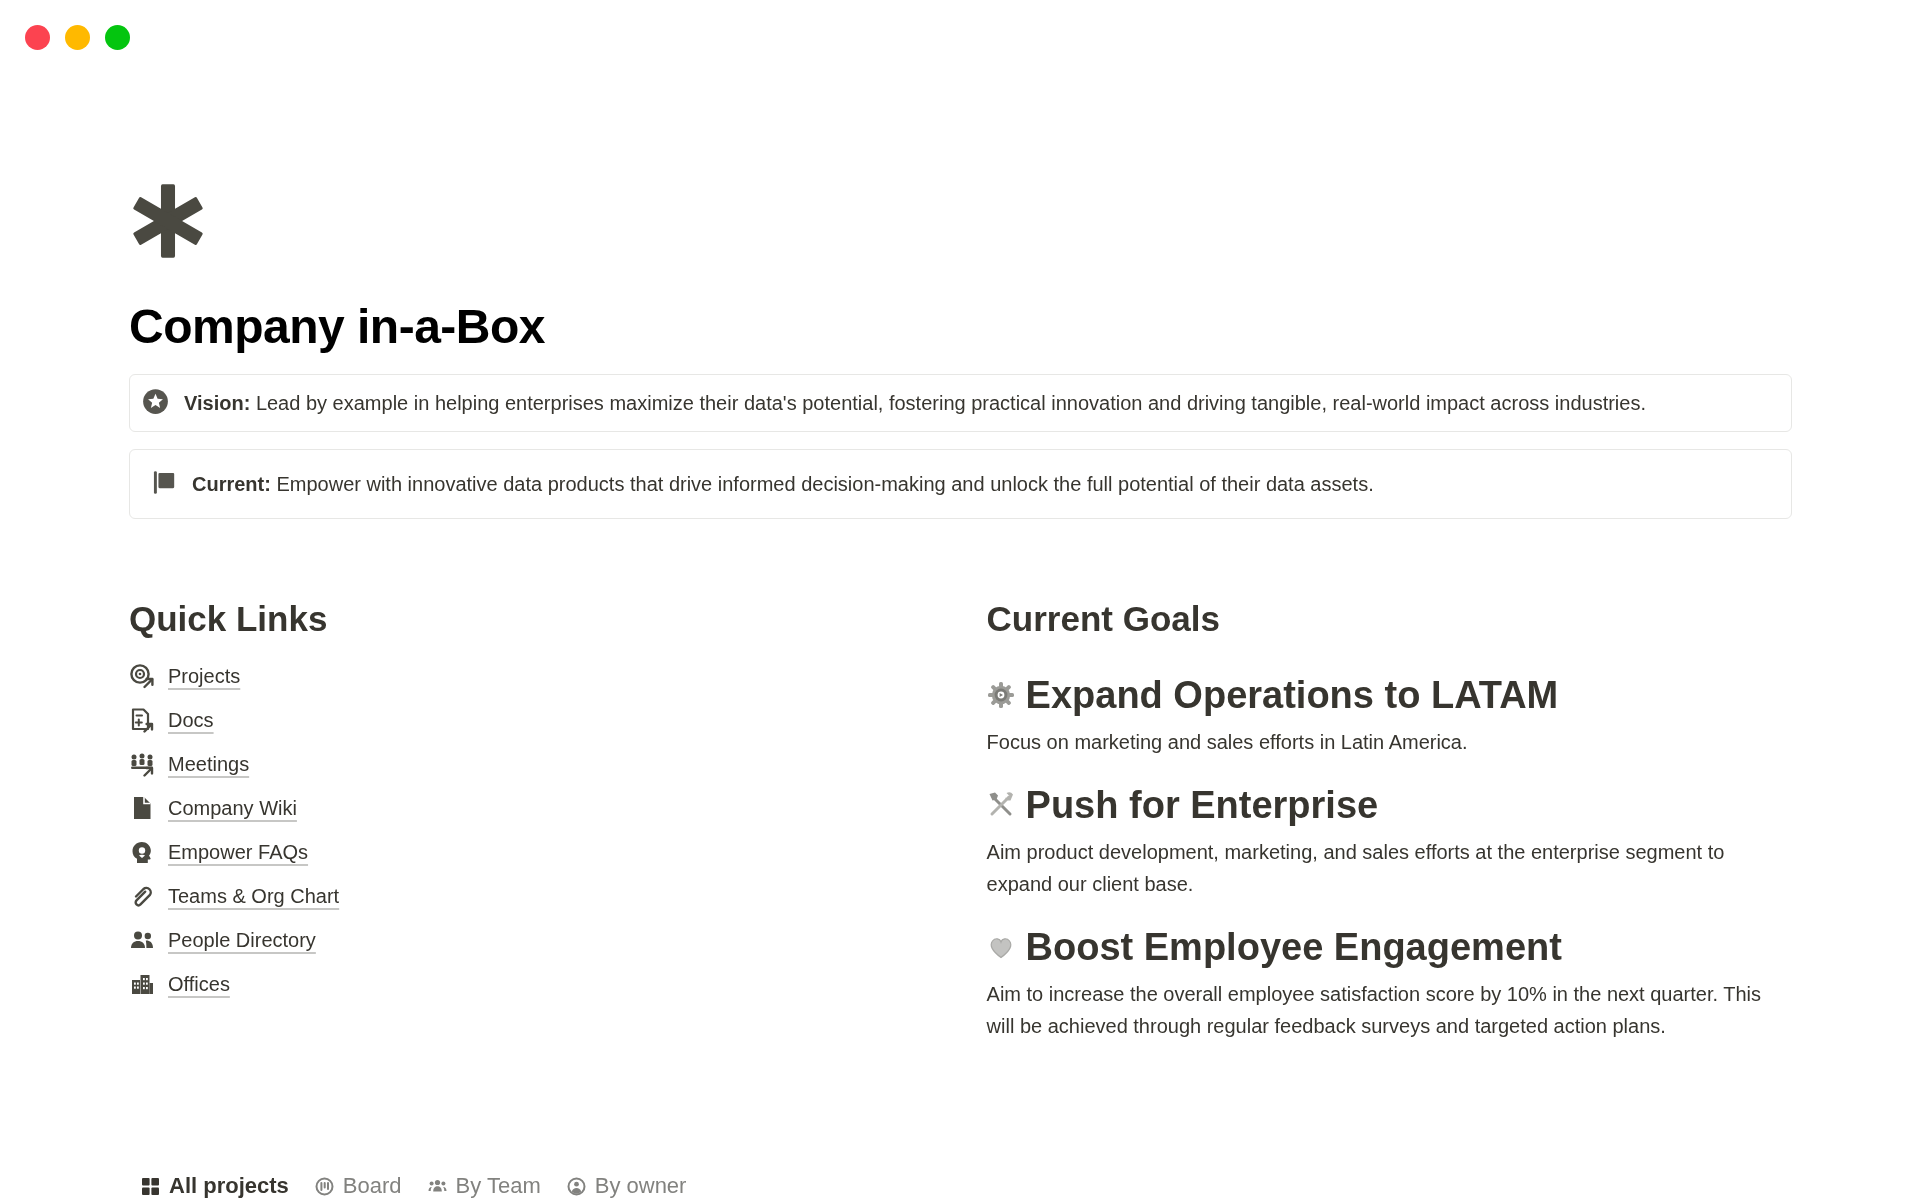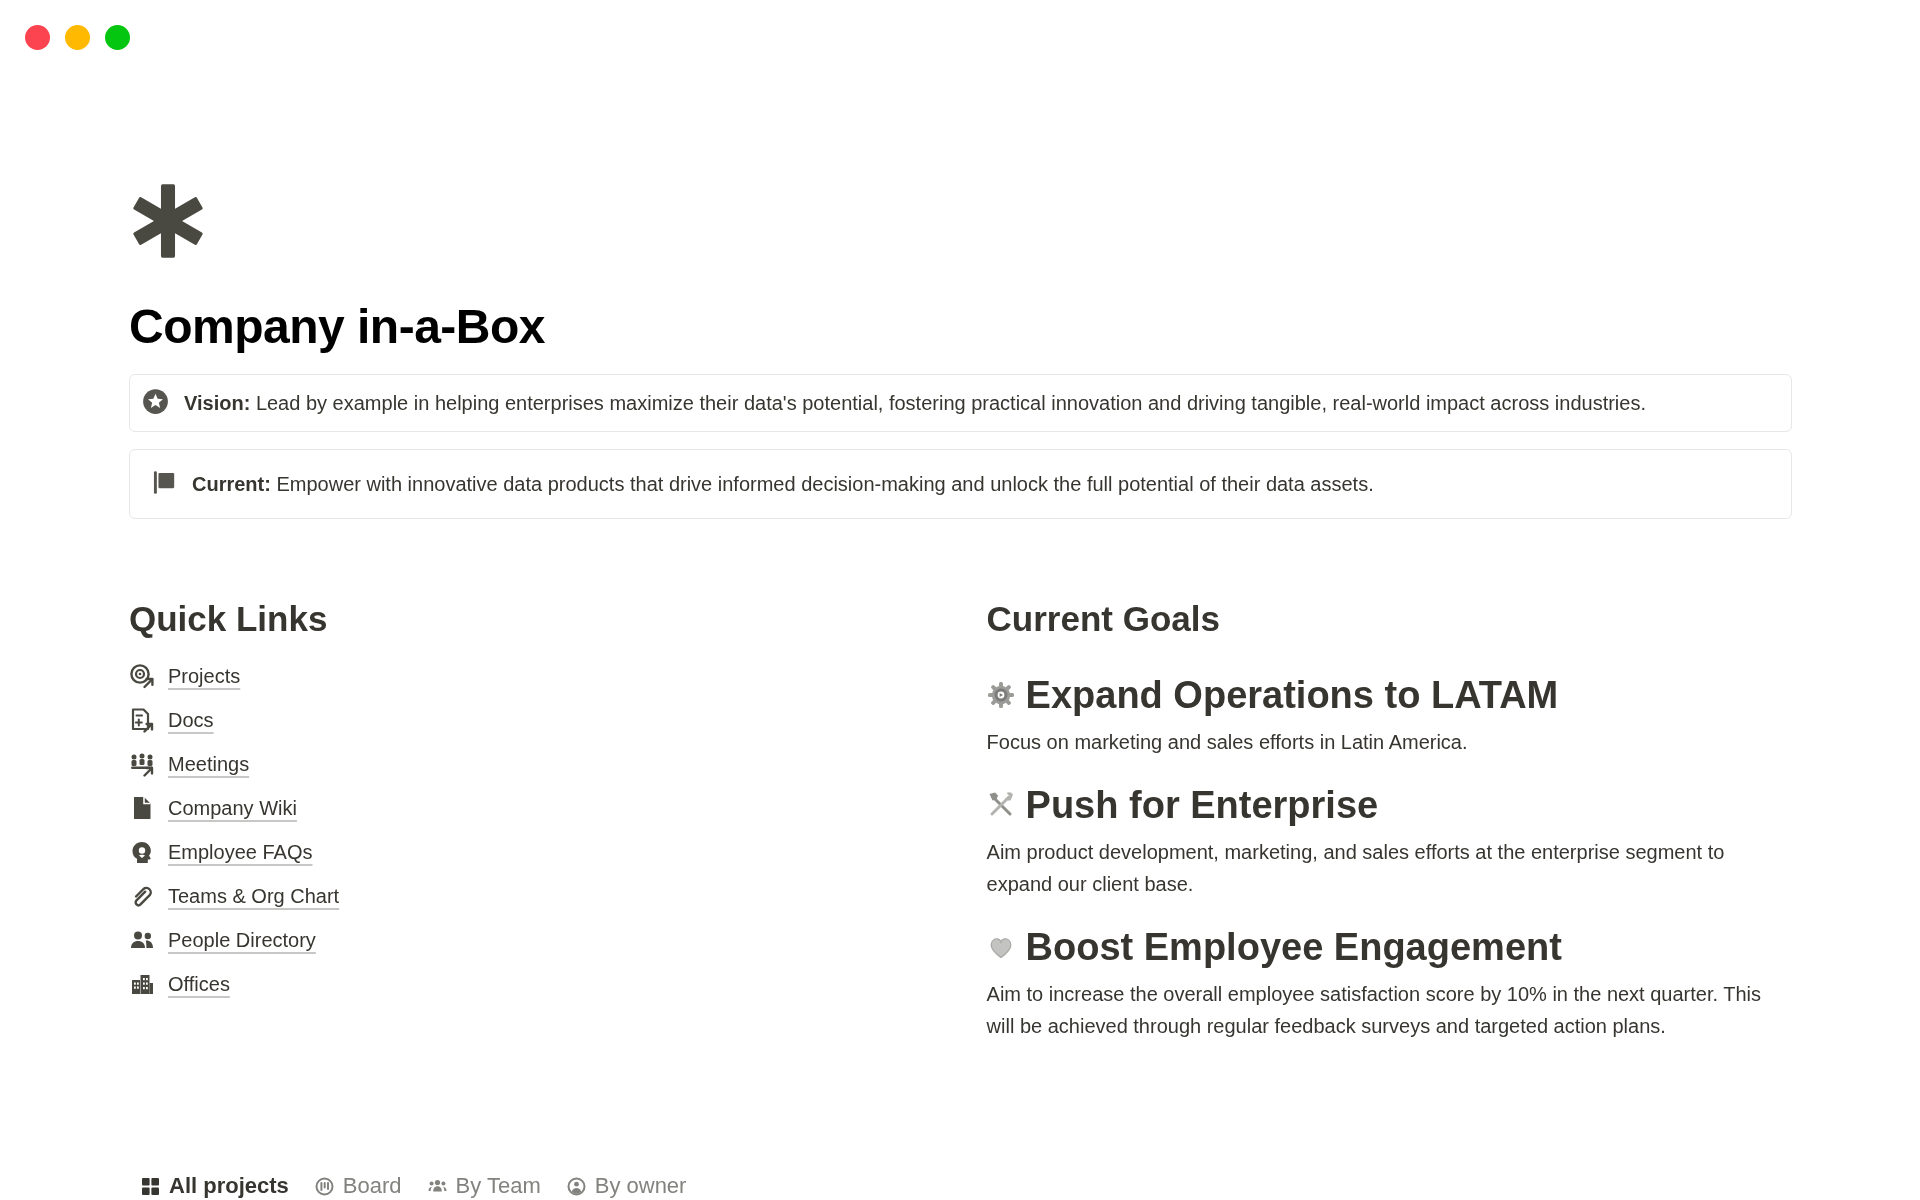--- a/index.html
+++ b/index.html
@@ -157,21 +157,21 @@
           </svg>
           <span class="link-label">Company Wiki</span>
         </div>
 
         <div class="link-item">
           <svg class="qicon" viewBox="0 0 26 26">
             <path d="M8 24 V19.8 C5 18.2 3.5 15.4 3.5 12.2 C3.5 7 7.6 3 12.8 3 C17.6 3 21.3 6.4 21.8 10.9 C22 13 21.3 15 20 16.6 L21.5 19.3 C21.8 19.9 21.5 20.5 20.8 20.5 H18.8 V24 Z" fill="#4a4941"></path>
             <circle cx="13" cy="11.5" r="3.2" fill="#ffffff"></circle>
             <path d="M10 16.5 C10.8 15.4 15.2 15.4 16 16.5 L13 19 Z" fill="#ffffff"></path>
           </svg>
-          <span class="link-label">Employee FAQs</span>
+          <span class="link-label">Empower FAQs</span>
         </div>
 
         <div class="link-item">
           <svg class="qicon" viewBox="0 0 26 26">
             <path d="M7 13.5 L14.5 6 A4.4 4.4 0 0 1 20.7 12.2 L11.5 21.4 A2.8 2.8 0 0 1 7.5 17.4 L16.2 8.7" fill="none" stroke="#4a4941" stroke-width="2.4" stroke-linecap="round" stroke-linejoin="round"></path>
           </svg>
           <span class="link-label">Teams &amp; Org Chart</span>
         </div>
 
         <div class="link-item">

